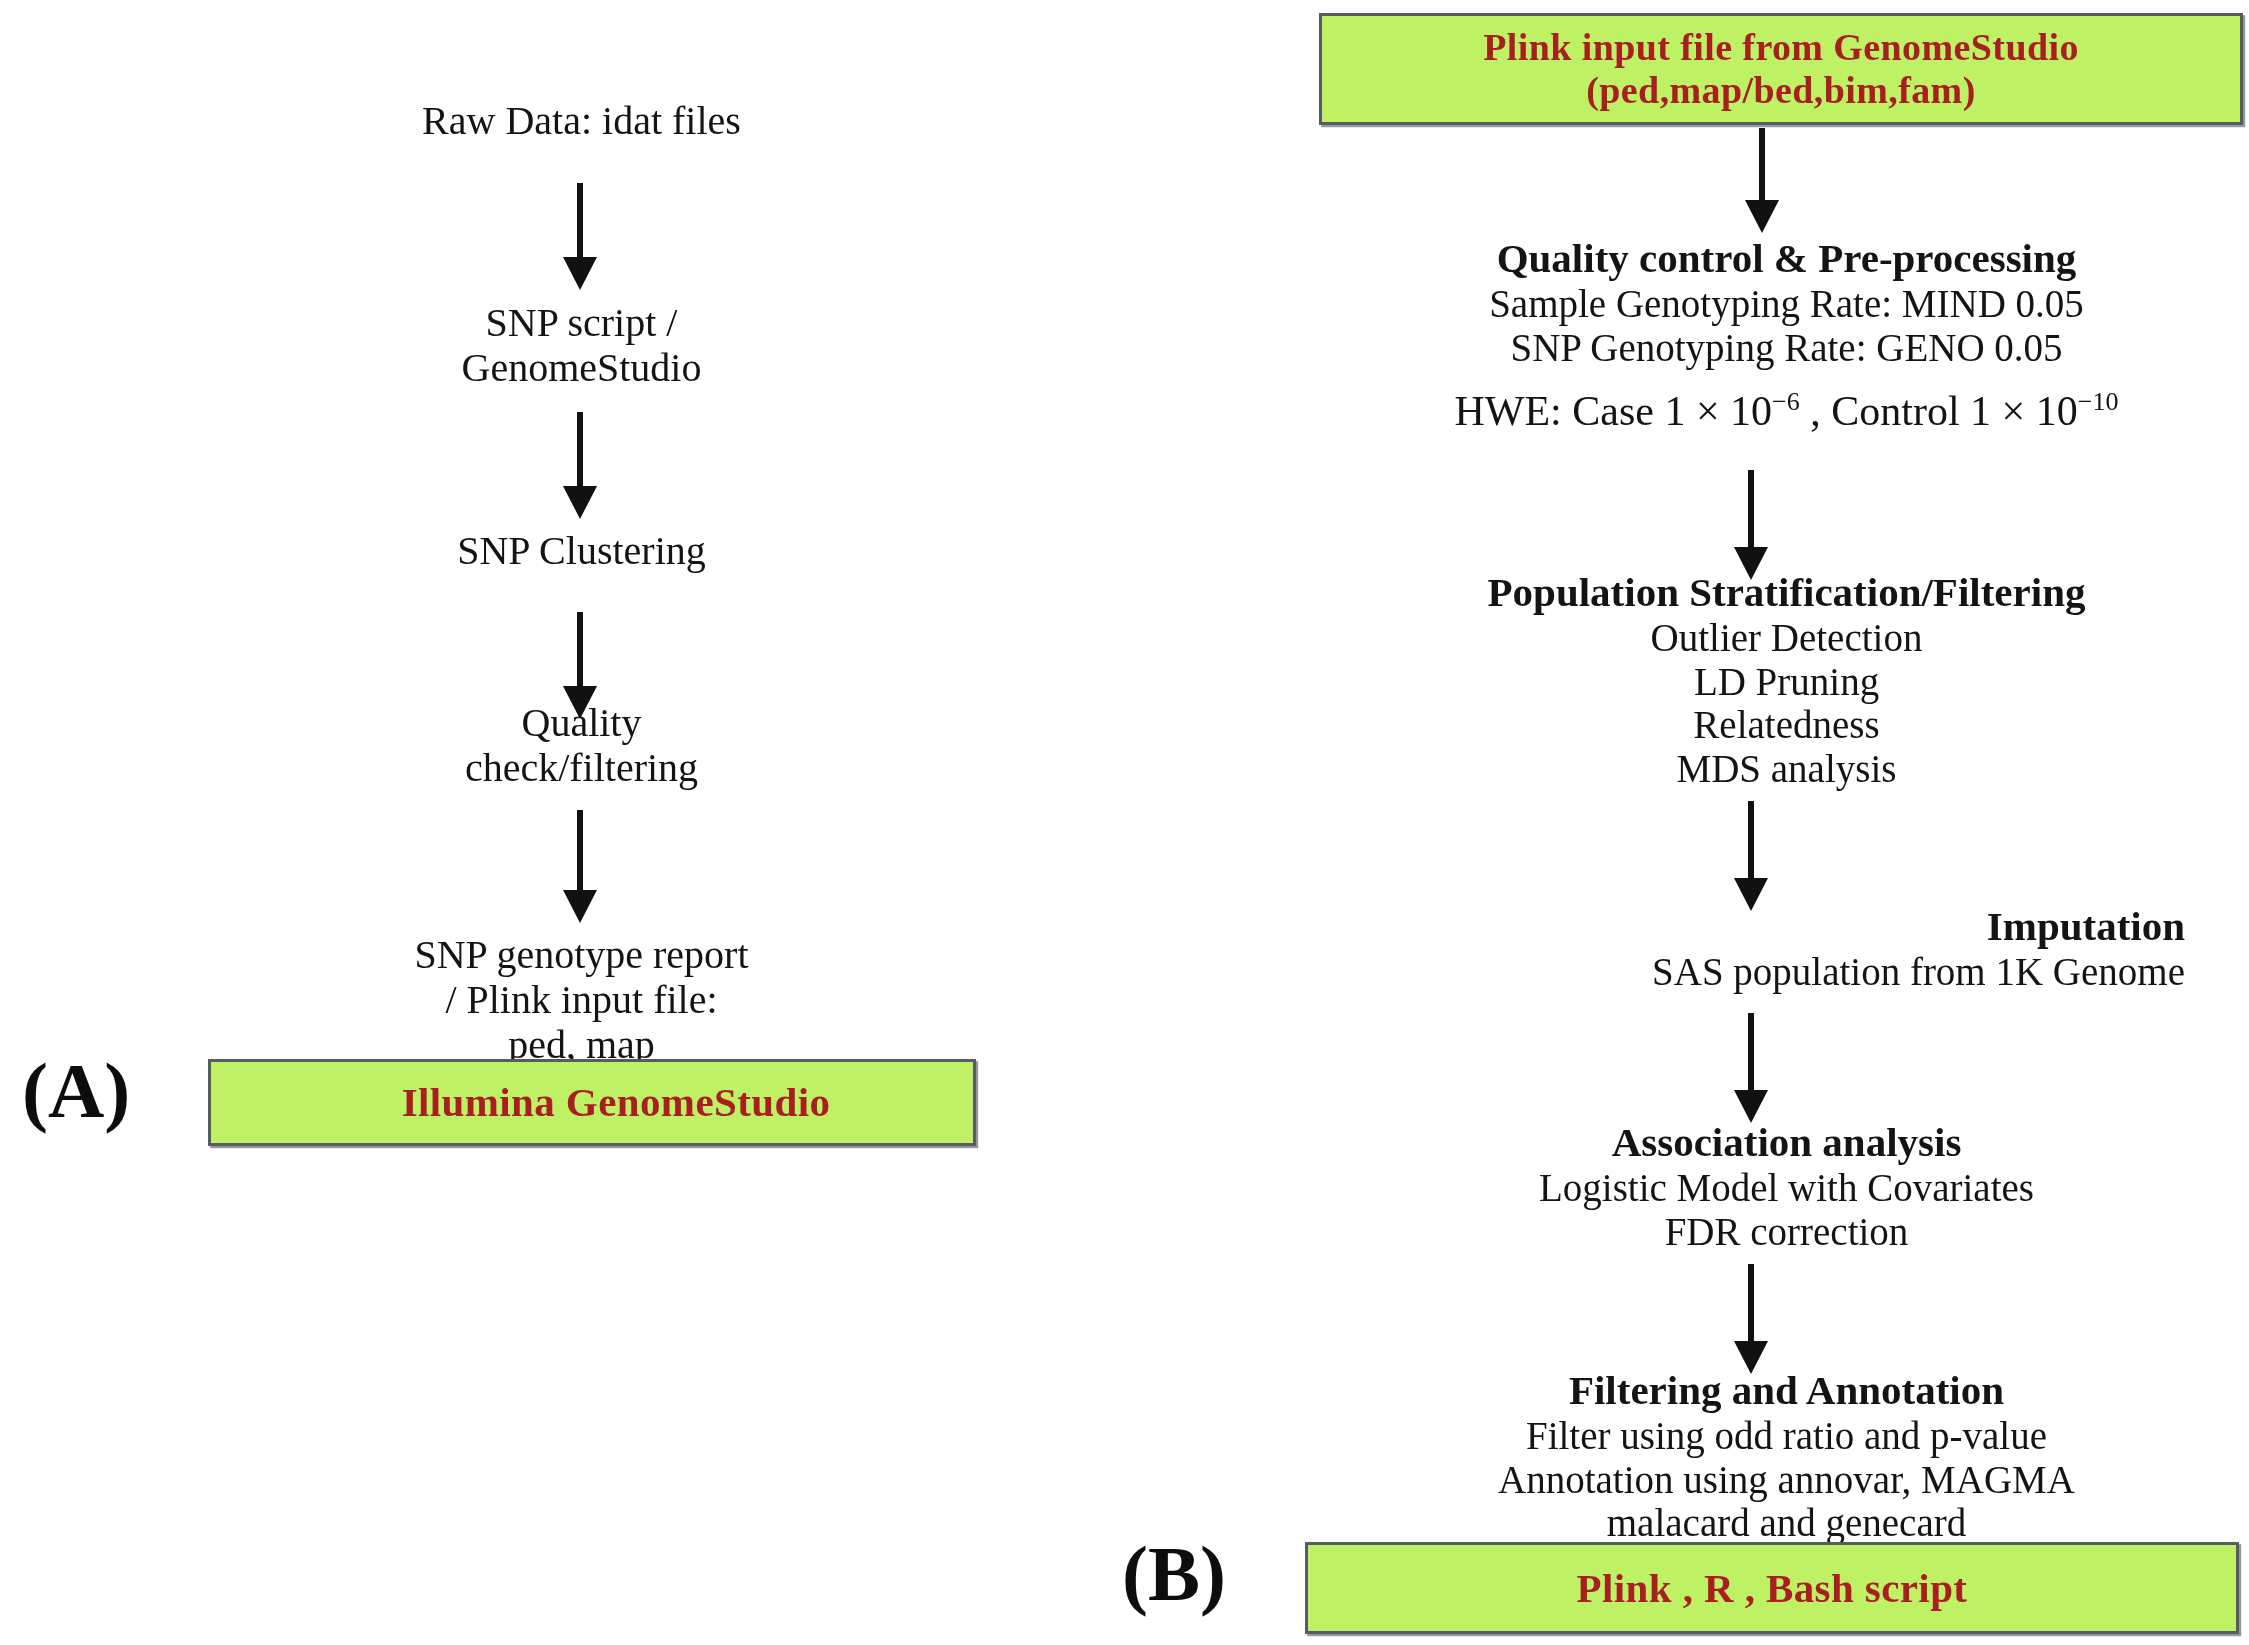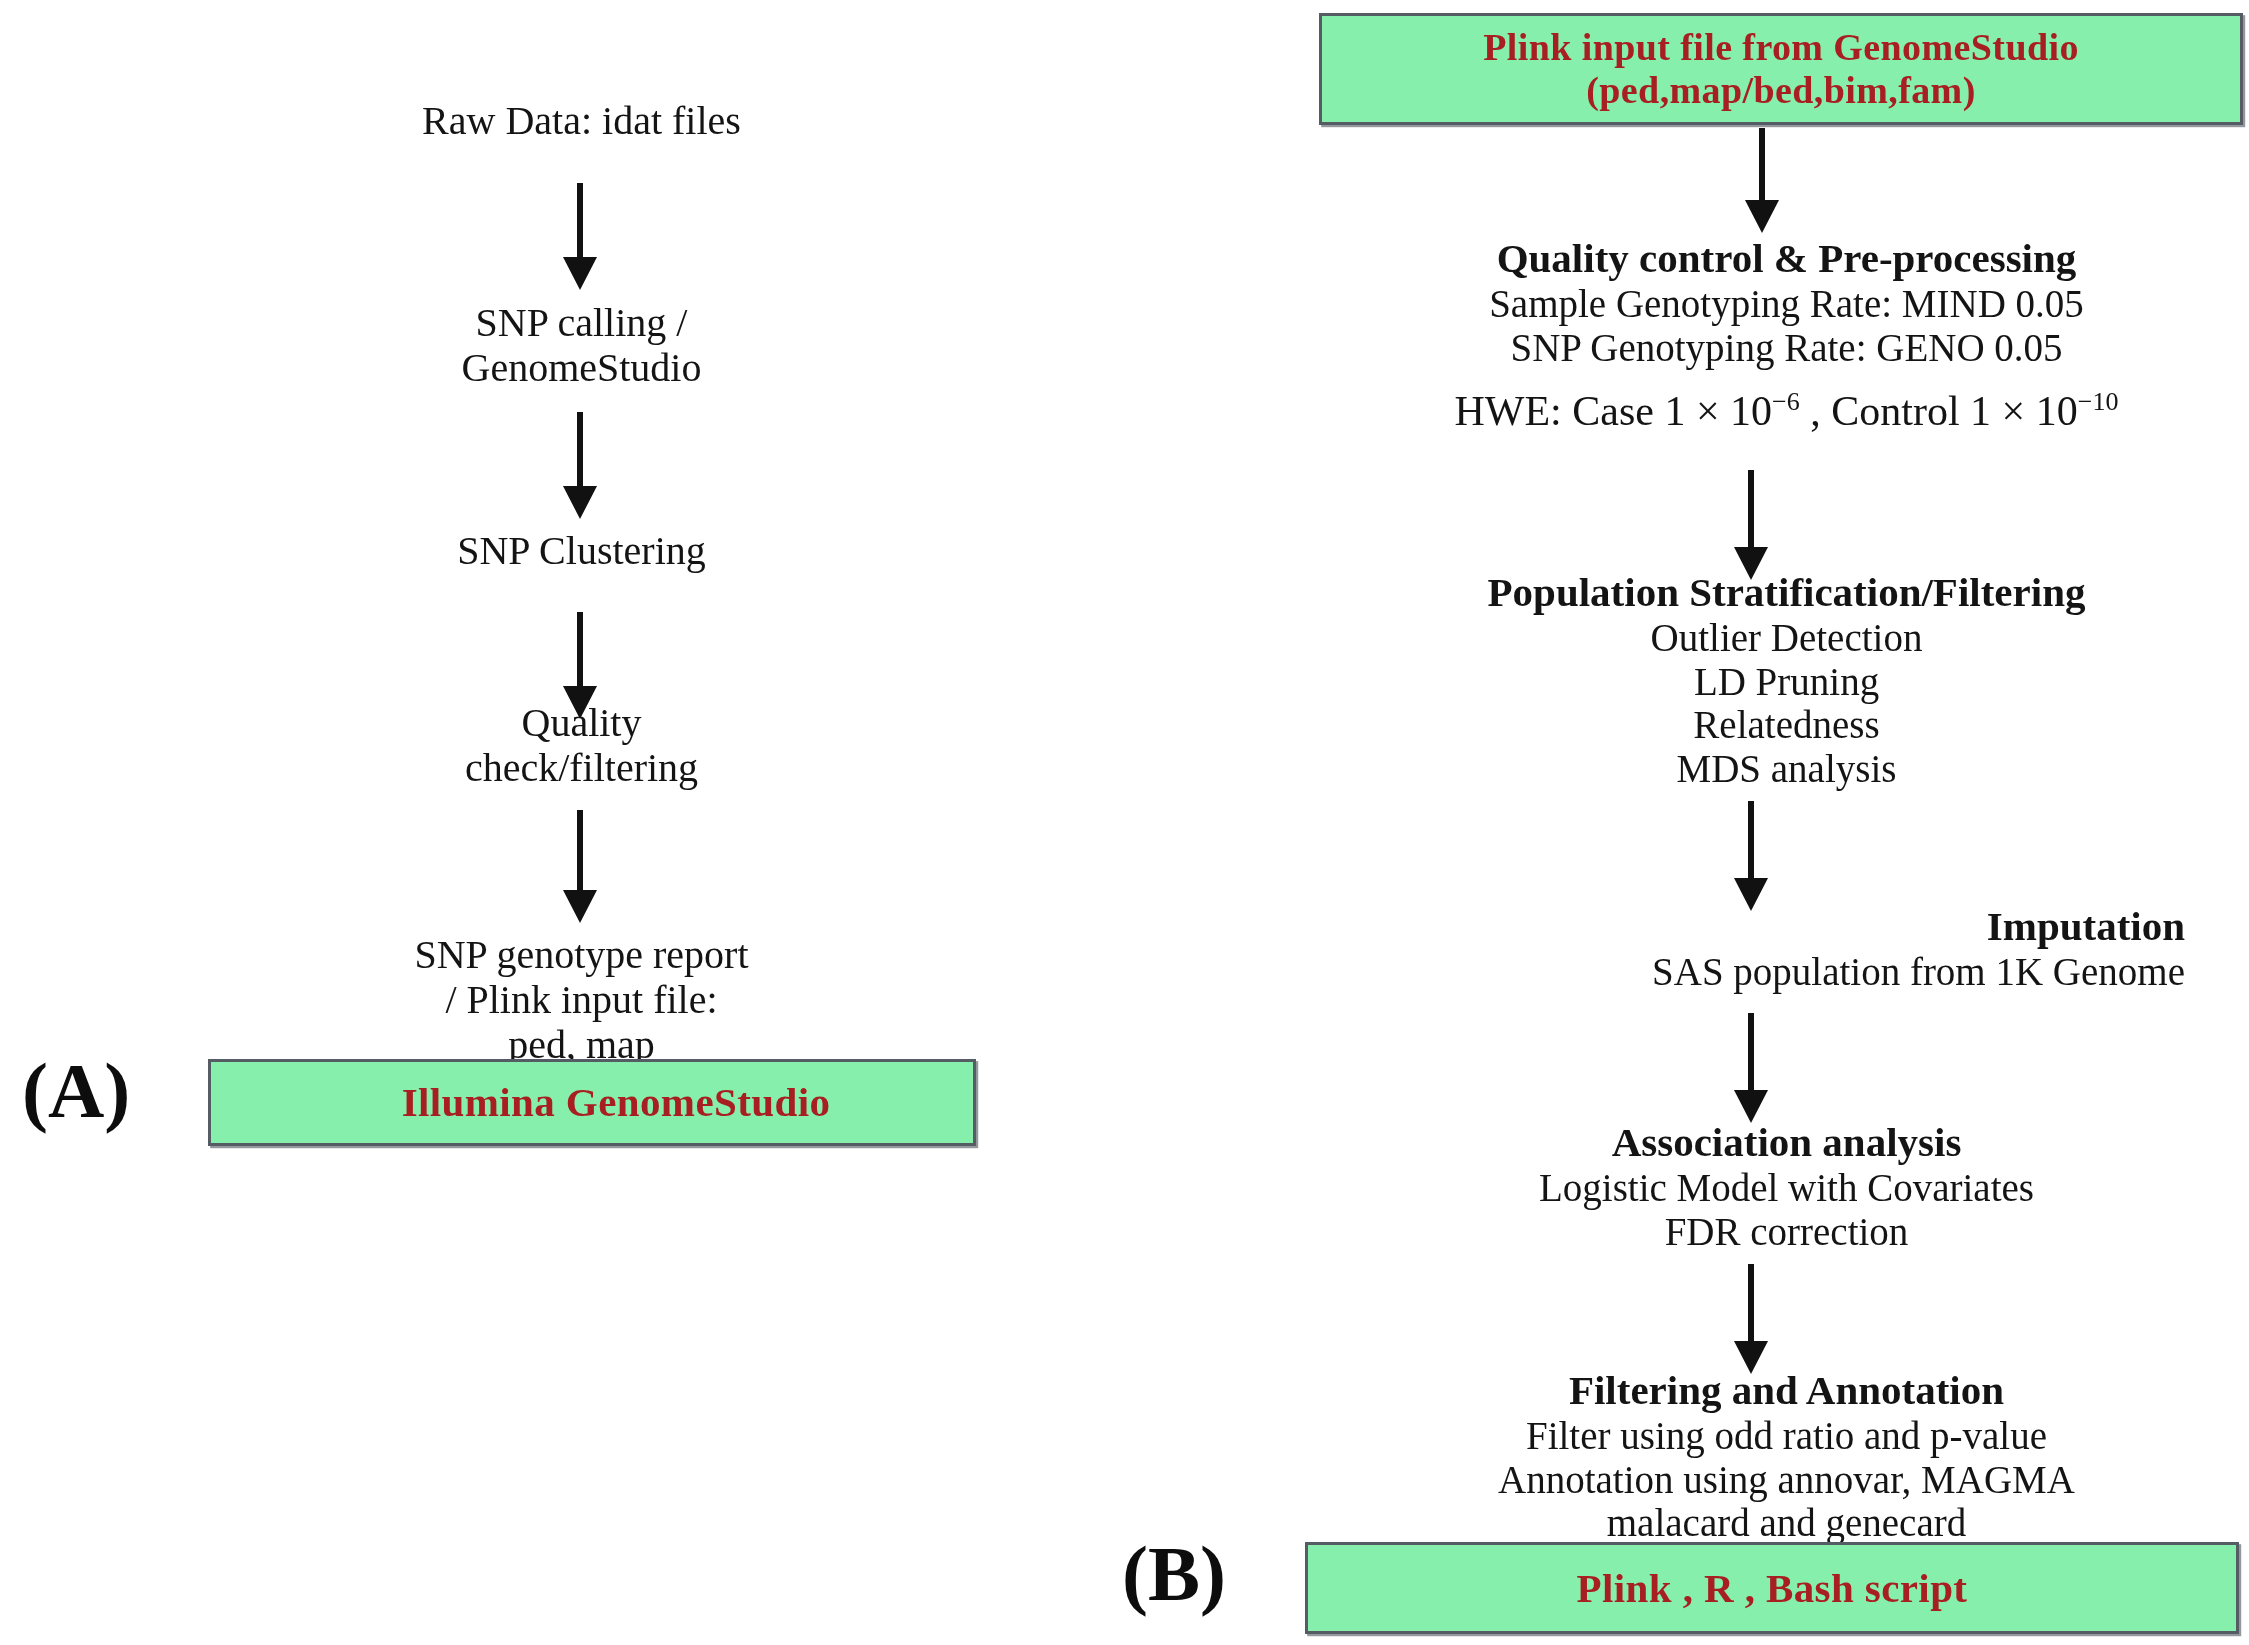--- a/index.html
+++ b/index.html
@@ -61,21 +61,21 @@
     height: 0;
     border-left: 17.4px solid transparent;
     border-right: 17.4px solid transparent;
     border-top: 33px solid #111111;
   }
 
   
   .bluebox {
     position: absolute;
     box-sizing: border-box;
-    background: #86efac;
+    background: #bef264;
     border: 3.6px solid #565c63;
     box-shadow: 2.2px 2.2px 0 rgba(60,66,74,0.55);
     display: flex;
     align-items: center;
     justify-content: center;
     text-align: center;
   }
   .bluebox .btxt {
     color: #a81f22;
     font-weight: bold;
@@ -108,21 +108,21 @@
     <div class="node a-text" style="left:219px; top:99px; width:725px;">
       <span class="ln">Raw Data: idat files</span>
     </div>
 
     <div class="arrow" style="left:580px; top:183px; height:107px;">
       <div class="shaft" style="height:75px;"></div>
       <div class="head" style="top:74px;"></div>
     </div>
 
     <div class="node a-text" style="left:219px; top:301px; width:725px;">
-      <span class="ln">SNP calling /</span>
+      <span class="ln">SNP script /</span>
       <span class="ln">GenomeStudio</span>
     </div>
 
     <div class="arrow" style="left:580px; top:412px; height:107px;">
       <div class="shaft" style="height:75px;"></div>
       <div class="head" style="top:74px;"></div>
     </div>
 
     <div class="node a-text" style="left:219px; top:529px; width:725px;">
       <span class="ln">SNP Clustering</span>

